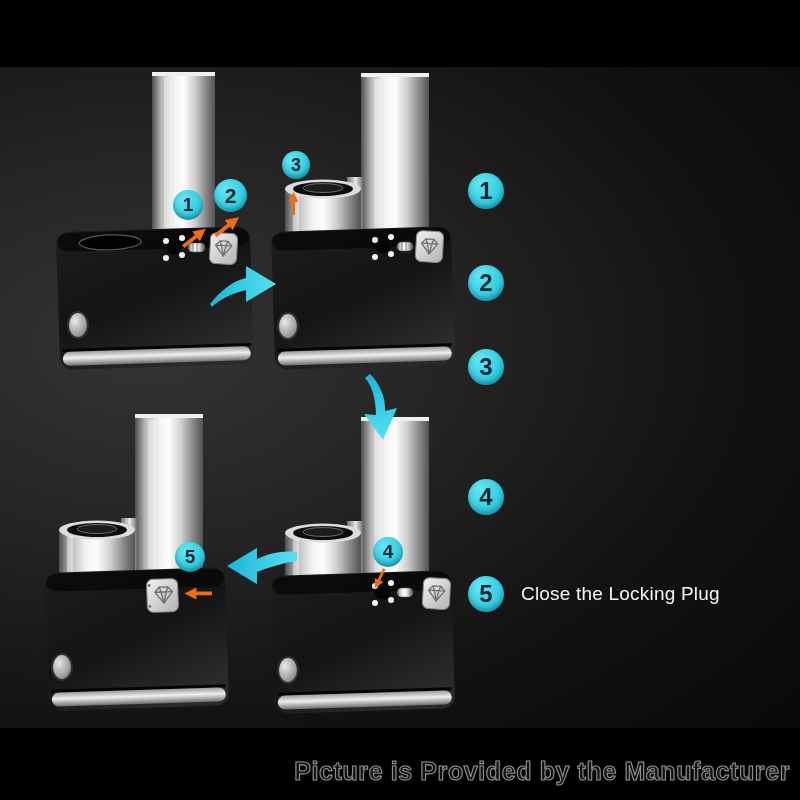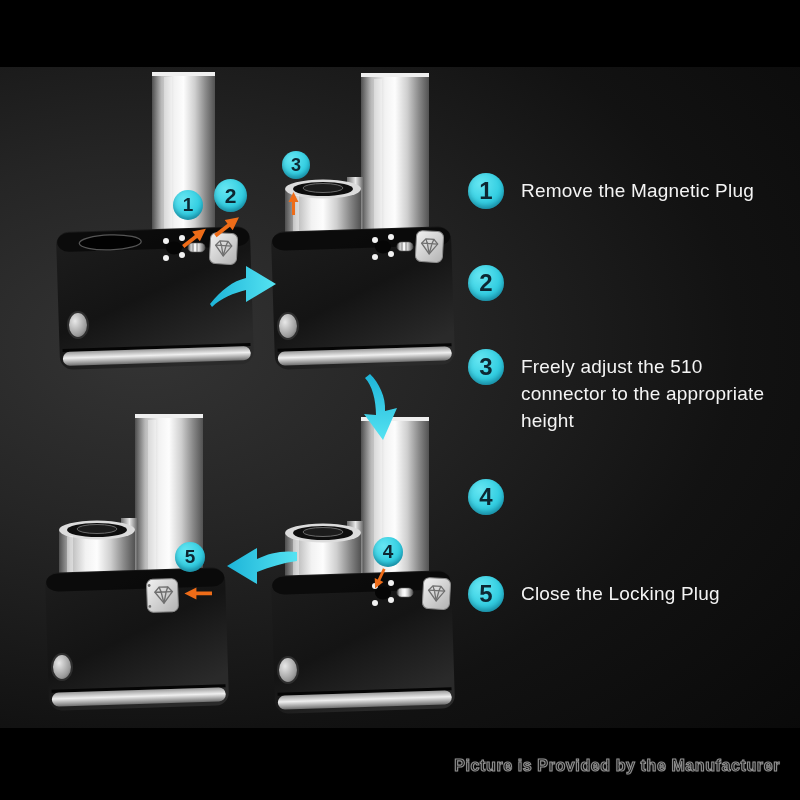--- a/index.html
+++ b/index.html
@@ -33,22 +33,22 @@
     box-shadow:inset 0 -3px 5px rgba(0,50,70,.35);
     color:var(--badge-number,#0d2732);font-weight:700;font-size:24px;
     display:flex;align-items:center;justify-content:center;
   }
   .step .txt{
     margin-left:17px;margin-top:4px;width:272px;
     color:var(--step-text,#f4f4f4);font-size:19px;line-height:27px;letter-spacing:.2px;
   }
   .s1{top:106px;} .s2{top:198px;} .s3{top:282px;} .s4{top:412px;} .s5{top:509px;}
   .watermark{
-    position:absolute;right:20px;top:757px;
-    font-size:16px;font-weight:700;letter-spacing:.6px;
+    position:absolute;right:10px;top:757px;
+    font-size:25px;font-weight:700;letter-spacing:.6px;
     color:#121212;-webkit-text-stroke:1.1px #8f8f8f;
     text-shadow:0 0 2px rgba(200,200,200,.35);
     white-space:nowrap;
   }
 </style>
 </head>
 <body>
 
 <div id="canvas">
   <div class="photo">
@@ -216,28 +216,26 @@
     </svg>
 
     <div class="dev-badge b1">1</div>
     <div class="dev-badge b2">2</div>
     <div class="dev-badge b3">3</div>
     <div class="dev-badge b4">4</div>
     <div class="dev-badge b5">5</div>
 
     <div class="step s1">
       <div class="badge">1</div>
-      <div class="txt">Remove the Magnetic Plug</div>
     </div>
     <div class="step s2">
       <div class="badge">2</div>
     </div>
     <div class="step s3">
       <div class="badge">3</div>
-      <div class="txt">Freely adjust the 510 connector to the appropriate height</div>
     </div>
     <div class="step s4">
       <div class="badge">4</div>
     </div>
     <div class="step s5">
       <div class="badge">5</div>
       <div class="txt">Close the Locking Plug</div>
     </div>
   </div>
 

